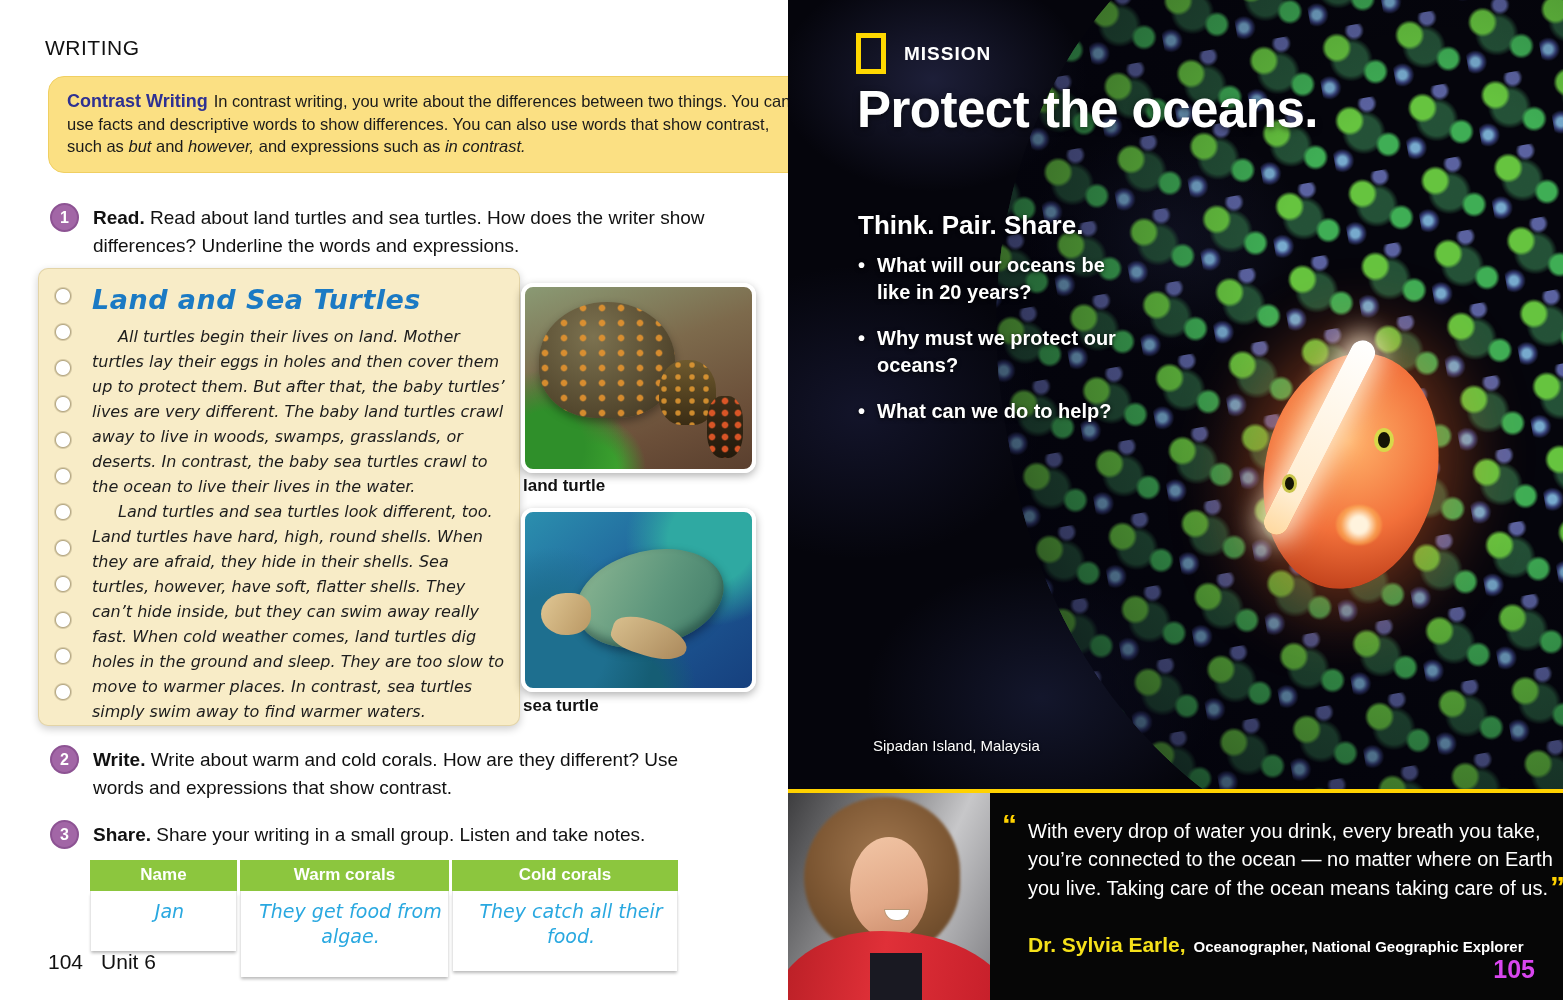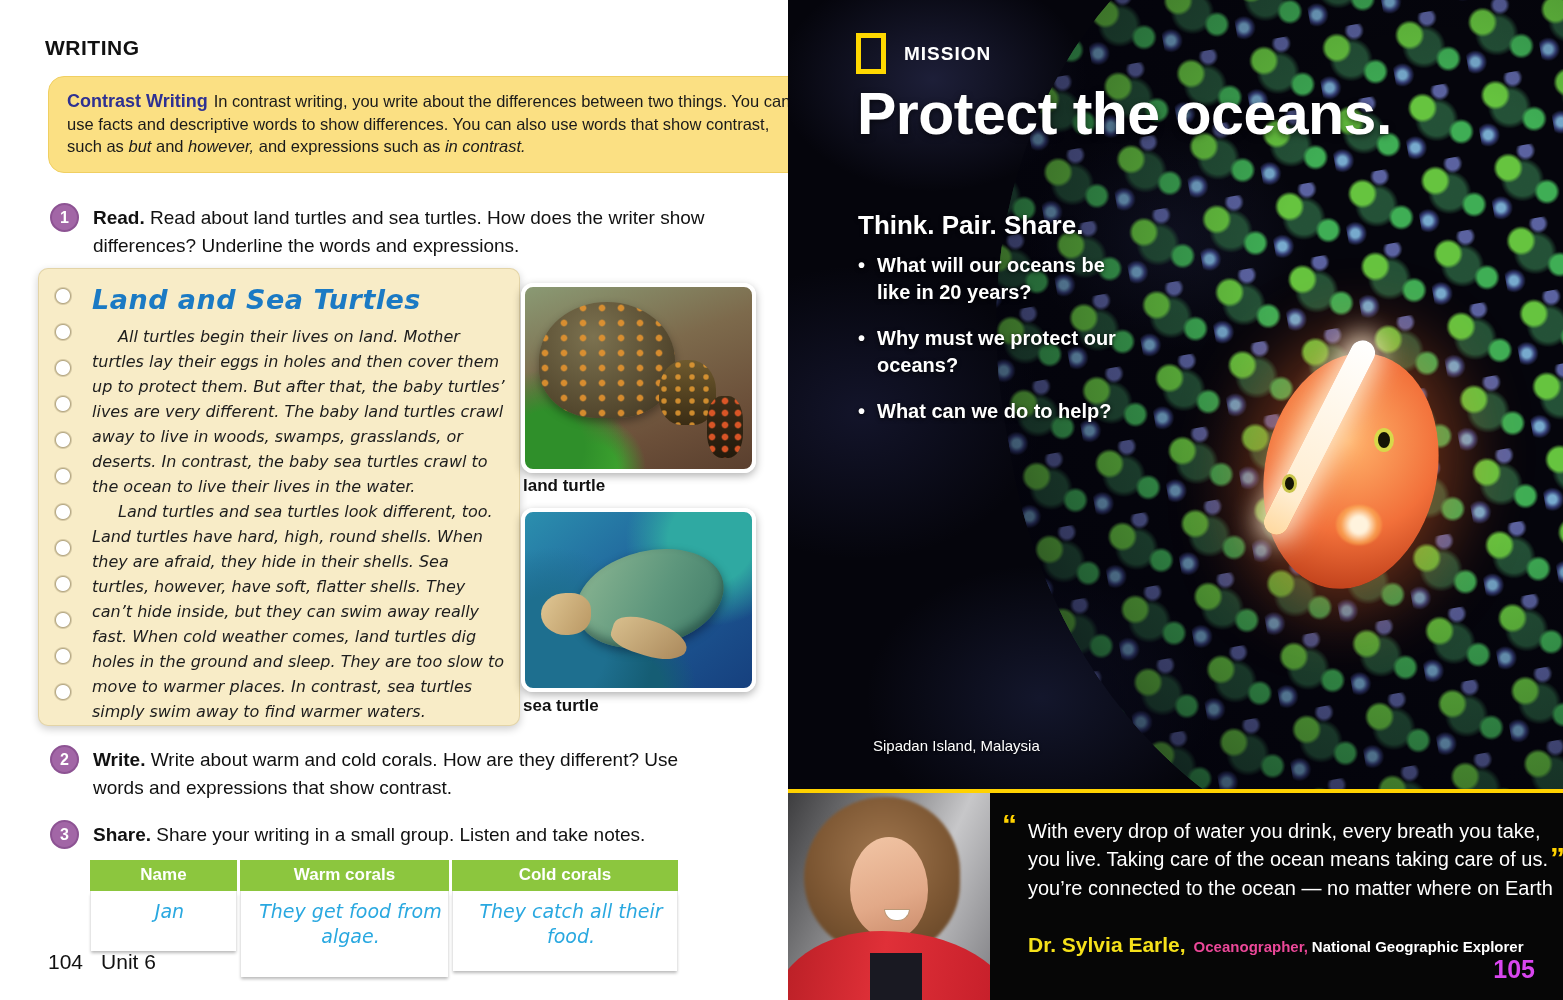--- a/index.html
+++ b/index.html
@@ -2,21 +2,21 @@
 <html><head>
 <meta charset="utf-8">
 <style>
   * { box-sizing: border-box; }
   html,body { margin:0; padding:0; }
   body { width:1563px; height:1000px; overflow:hidden; font-family:"Liberation Sans",sans-serif; background:#fff; }
   .spread { position:relative; width:1563px; height:1000px; background:#fff; overflow:hidden; }
 
   
   .lpage { position:absolute; left:0; top:0; width:788px; height:1000px; background:#fff; }
-  .writing-label { position:absolute; left:45px; top:36px; font-size:21px; font-weight:bold; color:#111; letter-spacing:.5px; margin:0; }
+  .writing-label { position:absolute; left:45px; top:36px; font-size:21px; font-weight:normal; color:#111; letter-spacing:.5px; margin:0; }
 
   .infobox { position:absolute; left:48px; top:76px; width:770px; padding:13px 20px 14px 18px;
              background:#FBE083; border:1px solid #f0cf62; border-radius:16px;
              font-size:16.5px; line-height:1.33; color:#1a1a1a; }
   .infobox .ib-title { color:#2E3192; font-weight:bold; font-size:18px; padding-right:6px; }
   .infobox i { font-style:italic; }
 
   .step { position:absolute; left:50px; display:flex; gap:14px; align-items:flex-start; }
   .step-1 { top:203px; } .step-2 { top:745px; } .step-3 { top:820px; }
   .step .num { flex:0 0 auto; width:29px; height:29px; border-radius:50%; background:#A266A6;
@@ -112,21 +112,21 @@
   .fish-flare { position:absolute; left:548px; top:505px; width:46px; height:40px; border-radius:50%;
       background:radial-gradient(circle, rgba(255,250,230,.95) 0 28%, rgba(255,190,90,.5) 60%, rgba(255,190,90,0) 100%);
       filter:blur(1px); }
   .fish-eye { position:absolute; border-radius:50%; background:#141405; }
   .eye-r { left:586px; top:428px; width:20px; height:24px; border:4px solid #d8d84a; }
   .eye-l { left:494px; top:474px; width:15px; height:19px; border:3px solid #c8c44a; }
 
   .natgeo { position:absolute; left:68px; top:33px; width:30px; height:41px; border:5px solid #FFD800; }
   .mission { position:absolute; left:116px; top:43px; margin:0; font-size:19px; font-weight:bold;
              color:#fff; letter-spacing:1px; }
-  .rtitle { position:absolute; left:69px; top:80px; margin:0; font-size:59px; font-weight:bold;
+  .rtitle { position:absolute; left:69px; top:80px; margin:0; font-size:51px; font-weight:bold;
             color:#fff; letter-spacing:-.5px; text-shadow:0 2px 6px rgba(0,0,0,.6); }
   .tps { position:absolute; left:70px; top:210px; margin:0; font-size:26px; font-weight:bold; color:#fff;
          text-shadow:0 1px 4px rgba(0,0,0,.7); }
   .questions { position:absolute; left:70px; top:252px; width:262px; margin:0; padding:0; list-style:none;
                color:#fff; font-size:20px; font-weight:bold; line-height:1.35;
                text-shadow:0 1px 4px rgba(0,0,0,.8); }
   .questions li { position:relative; padding-left:19px; margin-bottom:19px; }
   .questions li .bullet::before { content:"•"; position:absolute; left:0; top:0; }
   .rphoto-cap { position:absolute; left:85px; top:737px; font-size:15px; color:#fff;
                 text-shadow:0 1px 3px rgba(0,0,0,.8); }
@@ -151,21 +151,21 @@
   .p-shirt { position:absolute; left:82px; top:160px; width:52px; height:47px; background:#191922; }
 
   .rquote { position:absolute; left:240px; top:24px; width:530px; color:#fff; font-size:20px;
             line-height:1.42; }
   .rquote .qline { white-space:nowrap; }
   .qmark { color:#FFD200; font-weight:bold; font-size:30px; line-height:0; }
   .qopen { position:absolute; left:-26px; top:8px; }
   .qclose { position:relative; top:2px; margin-left:2px; }
   .attrib { position:absolute; left:240px; top:140px; white-space:nowrap; }
   .attrib .aname { color:#F5E11A; font-weight:bold; font-size:21px; }
-  .attrib .arole { color:#ec4899; font-weight:bold; font-size:15px; margin-left:8px; }
+  .attrib .arole { color:#ffffff; font-weight:bold; font-size:15px; margin-left:8px; }
   .attrib .aorg { color:#fff; font-weight:bold; font-size:15px; margin-left:4px; }
   .pagenum-right { position:absolute; right:28px; bottom:16px; color:#d946ef; font-weight:bold; font-size:25px;text-align:right; }
 </style>
 </head>
 <body>
 
 <div class="spread">
 
   <section class="lpage">
 
@@ -261,22 +261,22 @@
       <div class="portrait">
         <div class="p-hair"></div>
         <div class="p-face"></div>
         <div class="p-smile"></div>
         <div class="p-jacket"></div>
         <div class="p-shirt"></div>
       </div>
 
       <div class="rquote">
         <div class="qline"><span class="qmark qopen">“</span><span>With every drop of water you drink, every breath you take,</span></div>
+        <div class="qline"><span>you’re connected to the ocean — no matter where on Earth</span></div>
         <div class="qline"><span>you live. Taking care of the ocean means taking care of us.</span><span class="qmark qclose">”</span></div>
-        <div class="qline"><span>you’re connected to the ocean — no matter where on Earth</span></div>
       </div>
 
       <div class="attrib">
         <span class="aname">Dr. Sylvia Earle,</span><span class="arole">Oceanographer,</span><span class="aorg">National Geographic Explorer</span>
       </div>
 
       <div class="pagenum-right">105</div>
     </div>
   </section>
 

